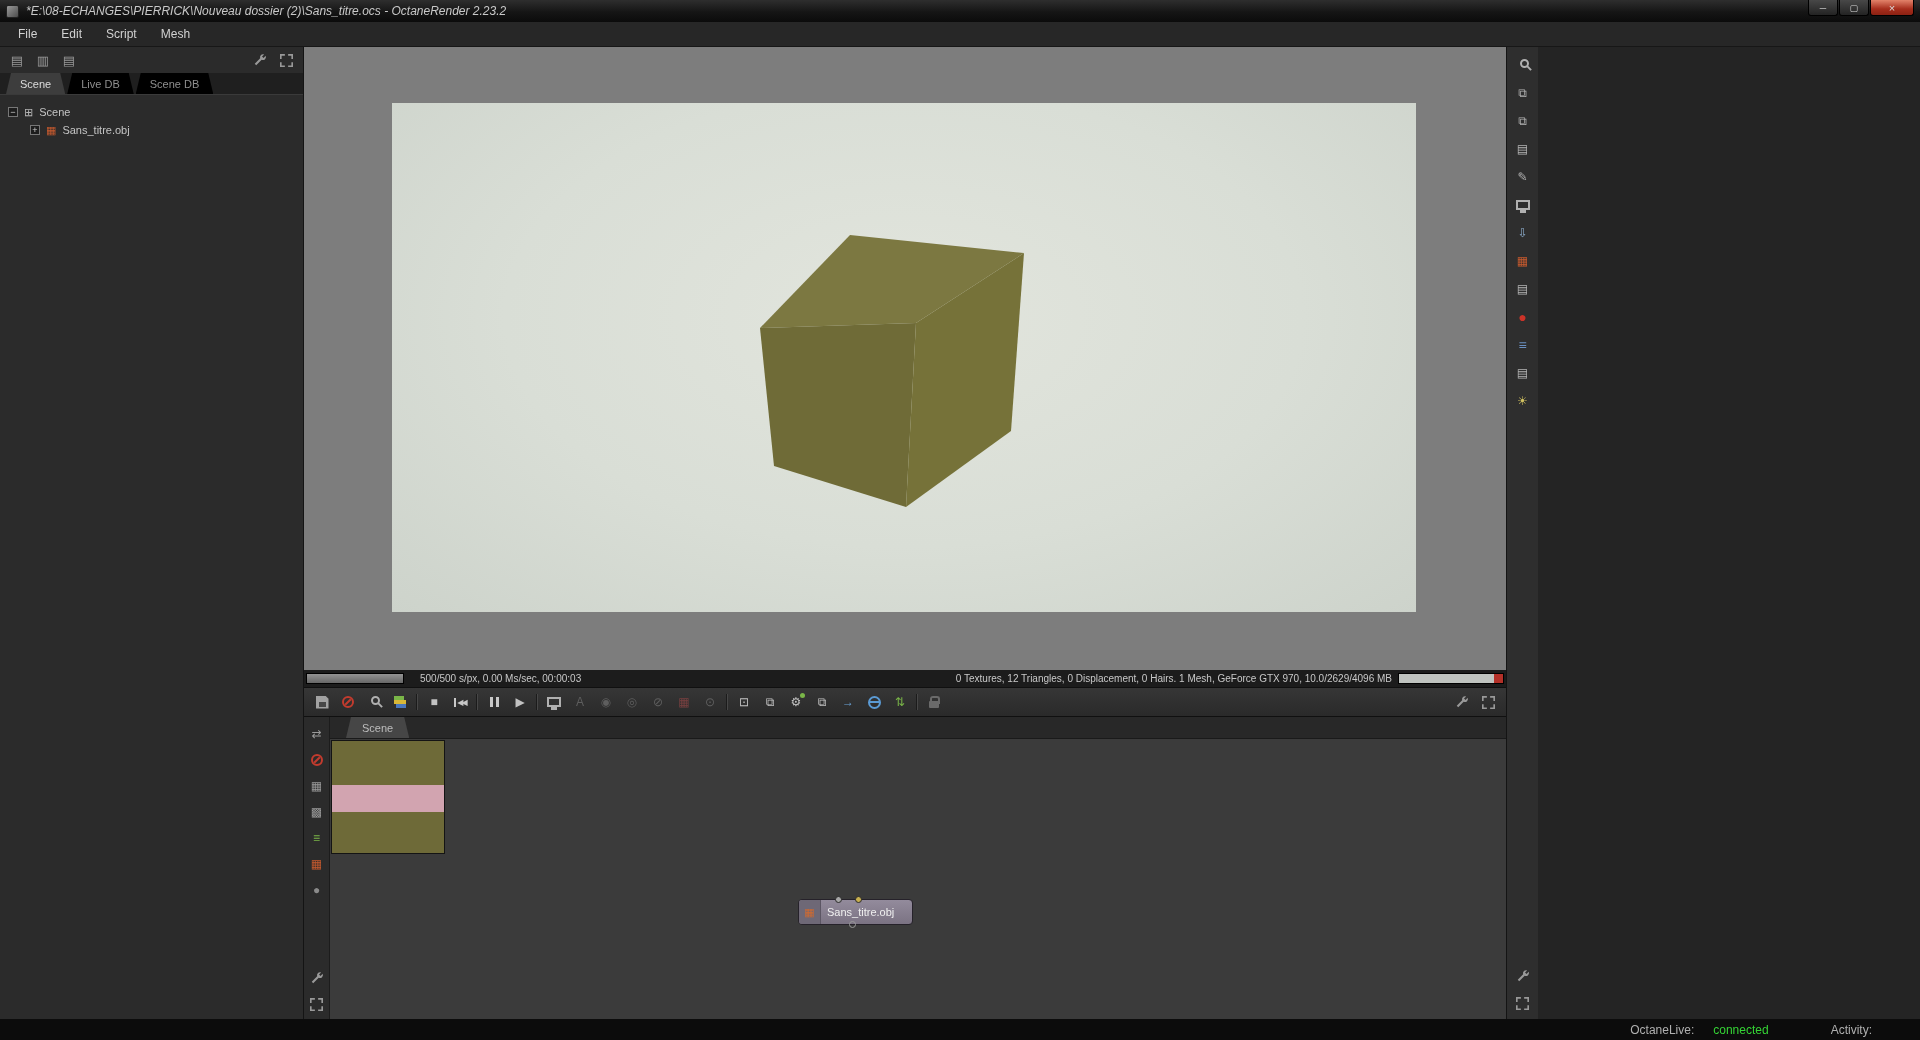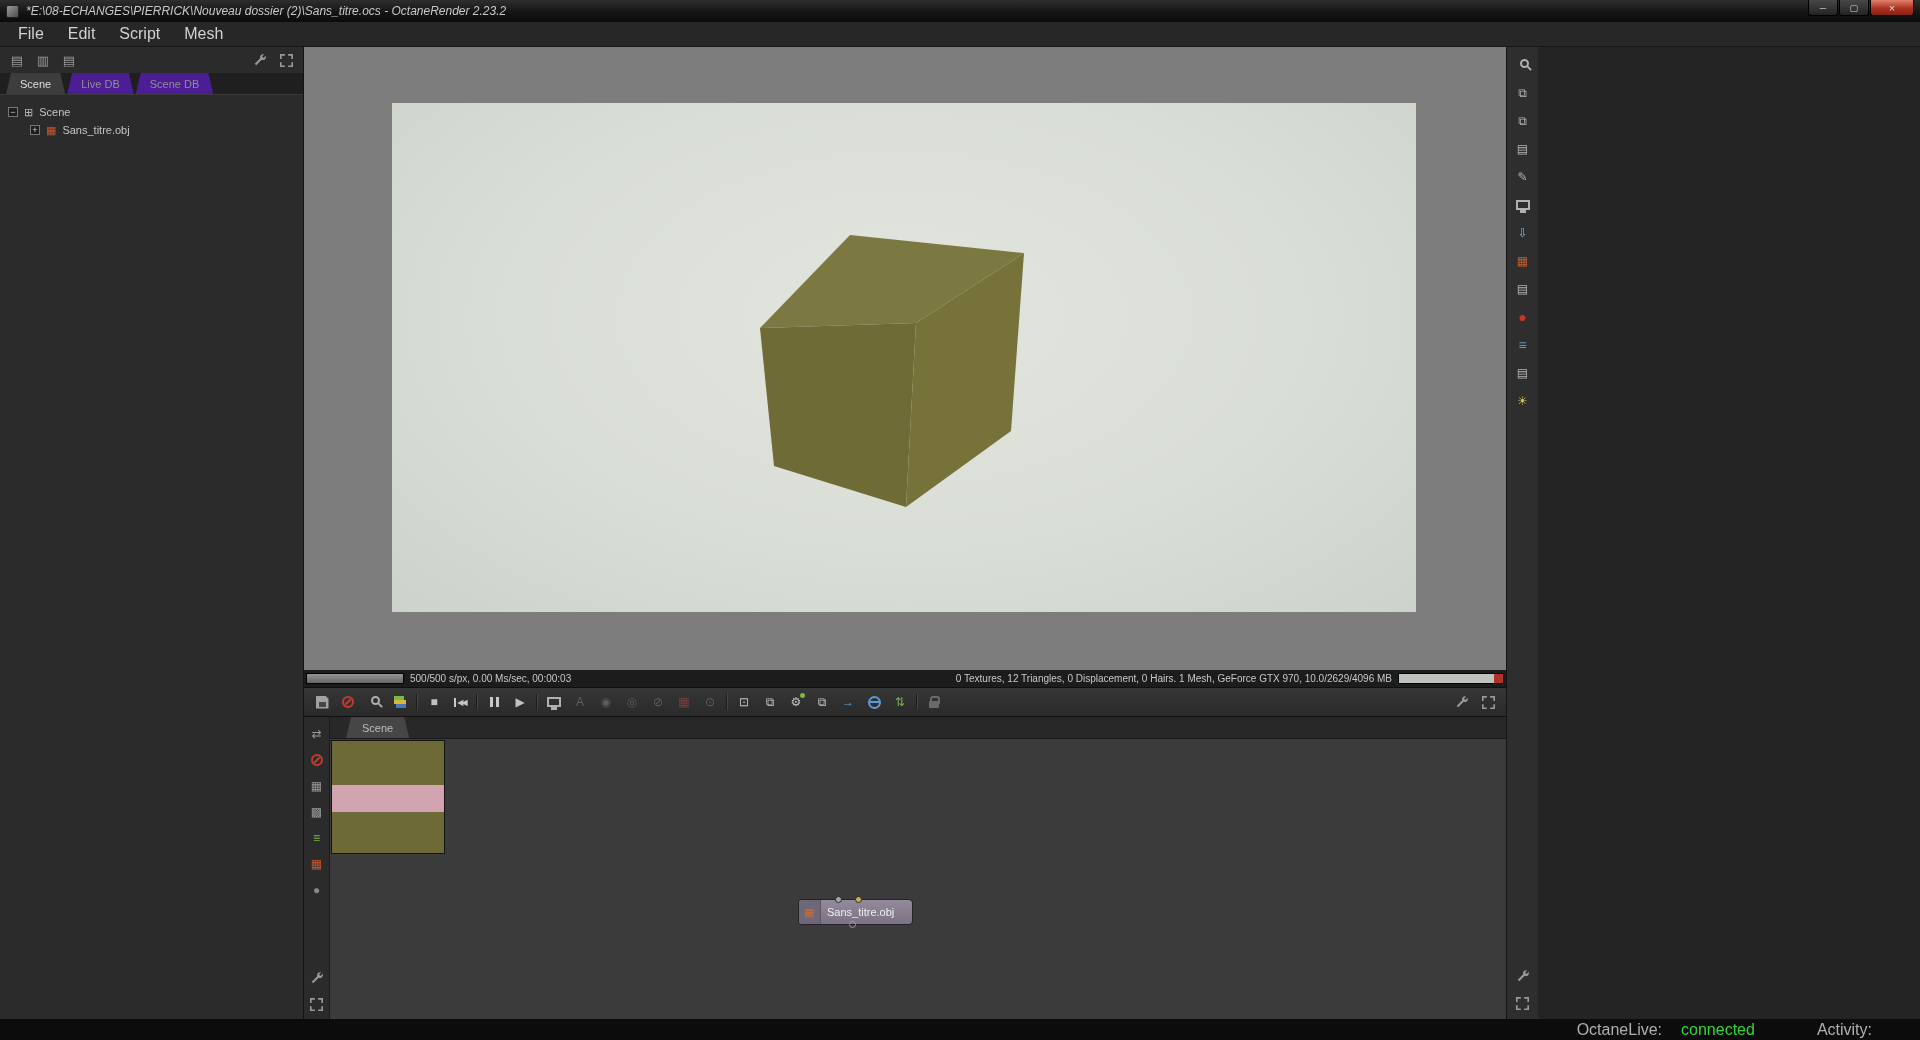--- a/index.html
+++ b/index.html
@@ -20,50 +20,50 @@
   .title-text { white-space:nowrap;font-style:italic; }
   .winbtns { margin-left:auto; display:flex; gap:1px; align-self:flex-start; padding-right:6px; }
   .winbtn { width:30px; height:16px; border:1px solid #000; border-top:none;
     border-radius:0 0 3px 3px; background:linear-gradient(#484848,#232323);
     color:#d8d8d8; font-size:9px; display:flex; align-items:center; justify-content:center; cursor:default; }
   .winbtn.close { width:44px; background:linear-gradient(#e2826a,#a62d1c 60%,#8c2113); font-size:11px; }
 
   
   .menubar { left:0; top:22px; width:1920px; height:25px; background:#272727;
     display:flex; align-items:center; padding-left:6px; border-bottom:1px solid #171717; }
-  .menu-item { color:#d2d2d2; font-size:16px; padding:4px 12px; cursor:default; }
+  .menu-item { color:#d2d2d2; font-size:12px; padding:4px 12px; cursor:default; }
 
   
   .left-panel { left:0; top:47px; width:304px; height:972px; background:#2b2b2b; border-right:1px solid #141414; }
   .lp-toolbar { height:26px; display:flex; align-items:center; padding:0 8px; gap:8px; }
   .gicon { color:#9a9a9a; font-size:13px; width:18px; height:18px; display:flex; align-items:center; justify-content:center; cursor:default; }
   .lp-tabs { height:22px; background:#1f1f1f; display:flex; align-items:flex-end; padding-left:6px; border-bottom:1px solid #3a3a3a; }
   .tab { height:21px; padding:0 14px; display:flex; align-items:center; font-size:11px;
-    color:#8f8f8f; background:#4c1d95; margin-right:2px; cursor:default;
+    color:#8f8f8f; background:#000000; margin-right:2px; cursor:default;
     clip-path:polygon(0 100%, 5px 0, calc(100% - 5px) 0, 100% 100%); }
   .tab.active { background:#3d3d3d; color:#dcdcdc; }
   .tree { padding-top:8px; font-size:11px; color:#c4c4c4; }
   .tree-row { height:18px; display:flex; align-items:center; gap:6px; padding-left:8px; cursor:default; }
   .tree-row.indent { padding-left:30px; }
   .toggle { width:10px; height:10px; border:1px solid #777; background:#1d1d1d; color:#cfcfcf;
     font-size:9px; line-height:8px; display:flex; align-items:center; justify-content:center; }
   .tree-ic { font-size:11px; }
   .ic-gray { color:#b5b5b5; } .ic-obj { color:#c75a2e; }
 
   
   .viewport { left:304px; top:47px; width:1202px; height:623px; background:#7d7d7d; }
   .render-image { position:absolute; left:88px; top:56px; width:1024px; height:509px;
     background:radial-gradient(ellipse at 50% 42%, #e2e5dd 0%, #d9ded6 55%, #cdd3cb 100%); }
 
   
   .render-status { left:304px; top:670px; width:1202px; height:17px; background:#1c1c1c;
     display:flex; align-items:center; font-size:10px; color:#c8c8c8; }
   .pbar { width:98px; height:11px; border:1px solid #000; background:#2a2a2a; margin-left:2px; }
   .pbar .fill { height:100%; width:100%; background:linear-gradient(#939393,#676767); }
-  .rs-left { margin-left:6px; white-space:nowrap; }
+  .rs-left { margin-left:16px; white-space:nowrap; }
   .rs-right { margin-left:auto; white-space:nowrap;text-align:right; }
   .membar { width:106px; height:11px; border:1px solid #000; background:#bfc3bf; margin:0 2px 0 6px; position:relative; }
   .membar .red { position:absolute; right:0; top:0; width:9px; height:100%; background:#b33028; }
 
   
   .toolbar { left:304px; top:687px; width:1202px; height:30px;
     background:linear-gradient(#363636,#2a2a2a); border-top:1px solid #101010; border-bottom:1px solid #101010;
     display:flex; align-items:center; padding:0 8px; gap:6px; }
   .ti { width:20px; height:22px; display:flex; align-items:center; justify-content:center;
     font-size:12px; color:#c2c2c2; cursor:default; position:relative; }
@@ -119,21 +119,21 @@
 
   
   .right-strip { left:1506px; top:47px; width:32px; height:972px; background:#2e2e2e;
     border-left:1px solid #141414; display:flex; flex-direction:column; align-items:center; padding:8px 0 6px; gap:9px; }
   .ri { width:22px; height:19px; display:flex; align-items:center; justify-content:center; font-size:12px; color:#b5b5b5; cursor:default; }
   .far-right { left:1538px; top:47px; width:382px; height:972px; background:#242424; }
 
   
   .statusbar { left:0; top:1019px; width:1920px; height:21px; background:#0c0c0c;
     display:flex; align-items:center; justify-content:flex-end; padding-right:48px; gap:19px;
-    font-size:16px; color:#b0b0b0; }
+    font-size:12px; color:#b0b0b0; }
   .sb-gap { width:24px; }
   svg { display:block; }
 </style>
 </head>
 <body>
 
 <div class="abs titlebar">
   <span class="appicon"></span>
   <span class="title-text">*E:\08-ECHANGES\PIERRICK\Nouveau dossier (2)\Sans_titre.ocs - OctaneRender 2.23.2</span>
   <div class="winbtns">

